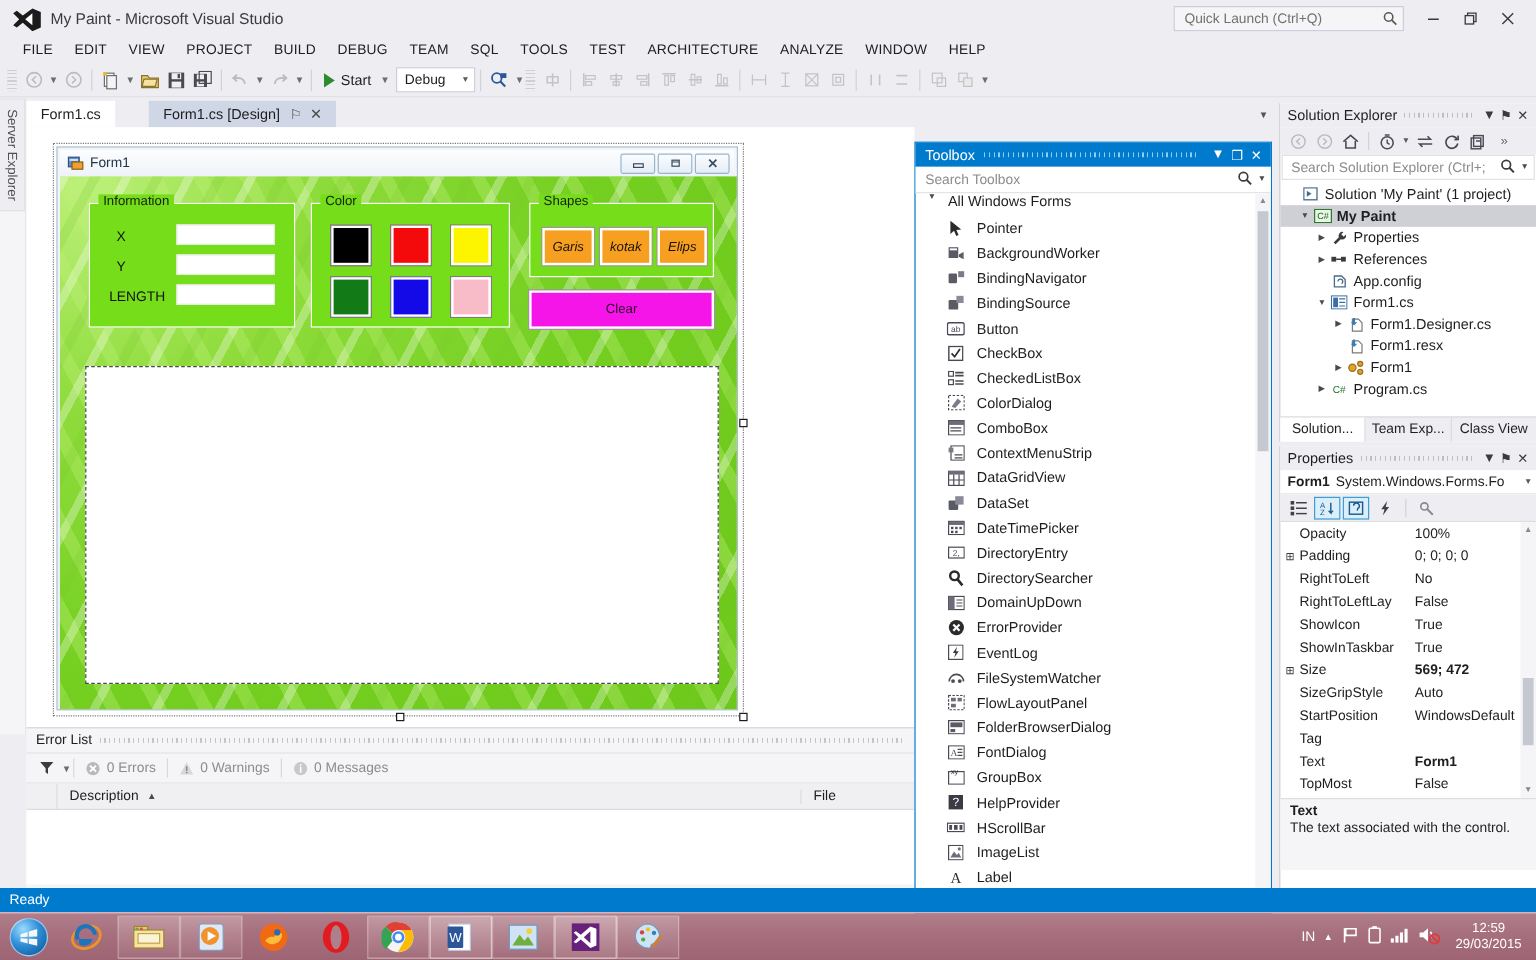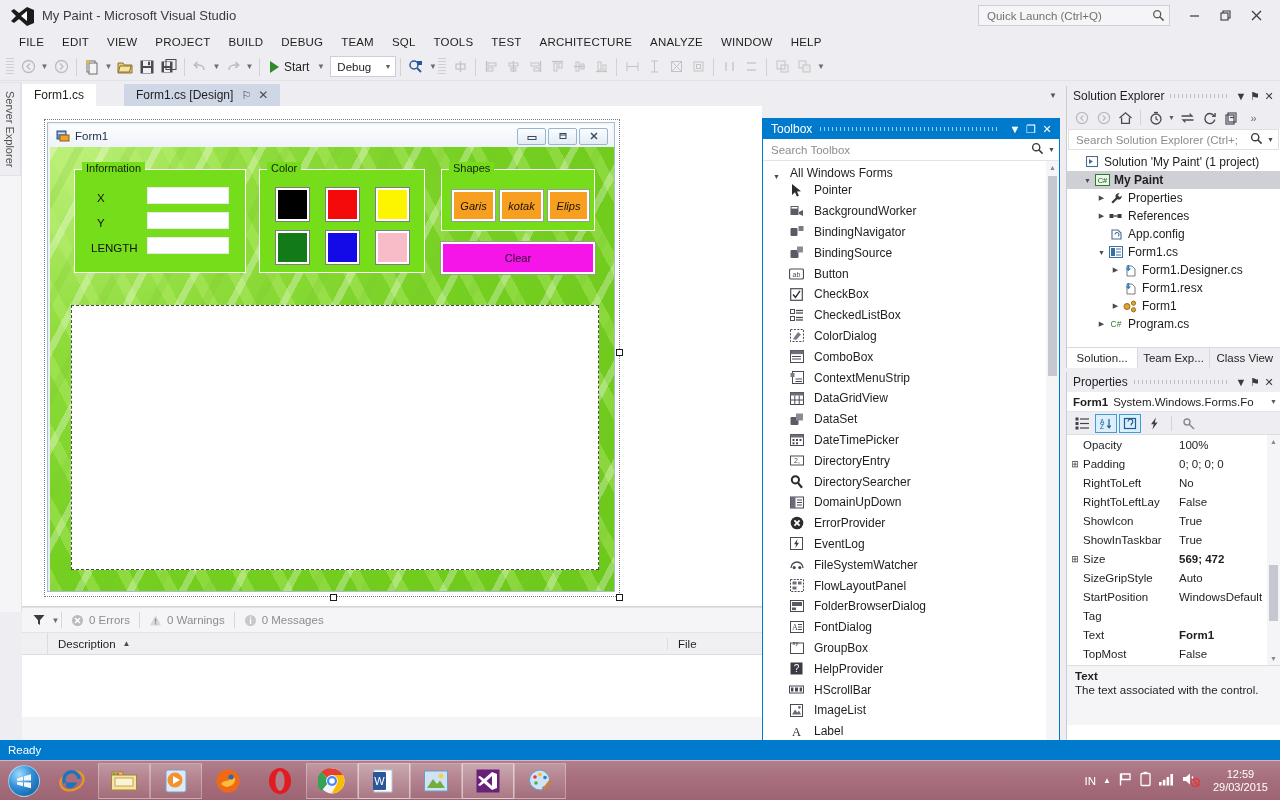--- a/index.html
+++ b/index.html
@@ -124,21 +124,21 @@
   .toolbox { position:absolute; left:762px; top:118px; width:298px; height:644px; background:#fff;
              border:1px solid #007acc; }
   .tbx-title { height:20px; background:#007acc; display:flex; align-items:center; padding:0 4px 0 8px; color:#fff; font-size:12px; }
   .tbx-title .dots { flex:1; height:4px; margin:0 8px;
       background:repeating-linear-gradient(to right,#8fd0f0 0 1px,transparent 1px 4px); }
   .tbx-title .ic { width:16px; height:16px; display:flex; align-items:center; justify-content:center; font-size:11px; }
   .tbx-search { height:22px; background:#fff; border-bottom:1px solid #e4e4e8; display:flex; align-items:center;
                 padding:0 4px 0 8px; color:#8c8c8c; font-size:11.5px; }
   .tbx-search .txt { flex:1; }
   .tbx-list { position:relative; height:598px; overflow:hidden; }
-  .tbx-grp { display:flex; align-items:flex-end; height:19px; padding-left:7px; font-size:12px; color:#1e1e1e; }
+  .tbx-grp { display:flex; align-items:flex-start; height:19px; padding-left:7px; font-size:12px; color:#1e1e1e; }
   .tbx-grp .tri { margin-right:7px; font-size:7px; color:#4a4a4a; }
   .tbx-item { display:flex; align-items:center; height:20.8px; padding-left:25px; font-size:12px; color:#1e1e1e; }
   .tbx-ico { width:17px; height:16px; margin-right:9px; display:flex; align-items:center; justify-content:center;
              font-size:10px; color:#4a4a55; }
   .tbx-scroll { position:absolute; right:0; top:0; width:13px; height:598px; background:#f5f5f7; }
   .tbx-scroll .up,.tbx-scroll .dn { height:13px; display:flex; align-items:center; justify-content:center;
                                      font-size:7px; color:#868999; }
   .tbx-scroll .dn { position:absolute; bottom:0; width:13px; }
   .tbx-thumb { position:absolute; left:2px; top:15px; width:9px; height:200px; background:#c6c8d1; }
 
@@ -555,20 +555,24 @@
         </div>
       </div>
 
       <div class="handle" style="left:572px;top:230px;"></div>
       <div class="handle" style="left:286px;top:475px;"></div>
       <div class="handle" style="left:572px;top:475px;"></div>
     </div>
   </div>
 
   <div class="errlist">
+    <div class="el-title">
+      <span>Error List</span>
+      <span class="dots"></span>
+    </div>
     <div class="el-toolbar">
       <div class="tbi">
         <svg width="14" height="14" viewBox="0 0 14 14">
             <polygon points="1.5,2 12.5,2 8,7.2 8,12 6,10.5 6,7.2" fill="#3b3b3b"></polygon>
           </svg>
       </div>
       <div class="tbcaret">▼</div>
       <div class="el-sep"></div>
       <div class="el-chip">
         <svg width="13" height="13" viewBox="0 0 13 13">

